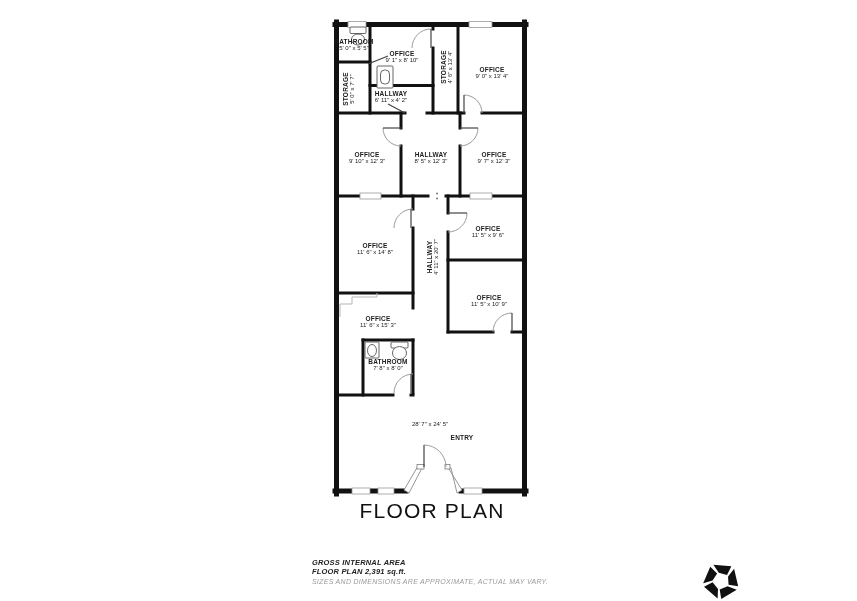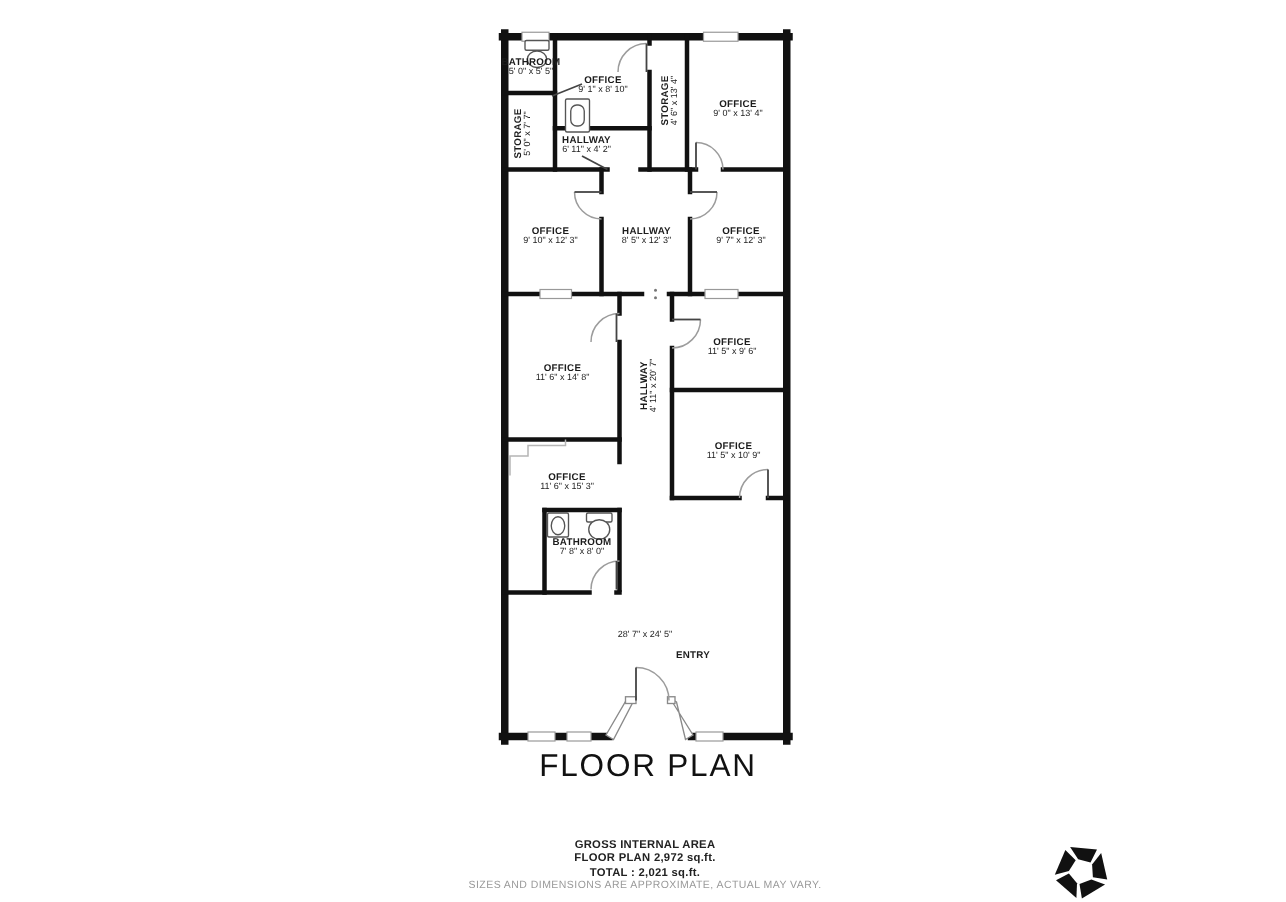--- a/index.html
+++ b/index.html
@@ -5,21 +5,21 @@
   html,body{margin:0;padding:0;background:#fff;}
   #stage{position:relative;width:857px;height:601px;background:#ffffff;overflow:hidden;
          font-family:"Liberation Sans",sans-serif;}
   #plan-svg{position:absolute;left:0;top:0;}
   .room-label{position:absolute;text-align:center;color:#1c1c1c;white-space:nowrap;z-index:5;}
   .room-name{font-size:6.5px;font-weight:bold;letter-spacing:.2px;line-height:7px;}
   .room-dims{font-size:6px;line-height:7px;}
   #floor-plan-title{position:absolute;left:432px;top:499px;transform:translateX(-50%);
     font-size:21px;letter-spacing:1.2px;color:#111;}
   #footer{position:absolute;left:430px;top:558px;transform:translateX(-50%);
-    text-align:center;color:#222;}
+    color:#222;font-style:italic;}
   .footer-line{font-size:7.5px;font-weight:bold;line-height:9.3px;letter-spacing:.2px;}
   .footer-disclaimer{font-size:7px;font-weight:normal;color:#9a9a9a;line-height:10px;letter-spacing:.3px;}
   #brand{position:absolute;left:702px;top:562px;display:flex;align-items:center;}
   #brand-word{font-family:"Liberation Serif",serif;font-size:24px;color:#1b1b1b;margin-left:6px;letter-spacing:.3px;}
   #brand-reg{font-size:7px;vertical-align:super;color:#1b1b1b;}
 </style>
 </head>
 <body>
 
 <div id="stage">
@@ -199,22 +199,21 @@
       </div>
       <div class="room-label" style="left: 462px; top: 437px; transform: translate(-50%, -50%);">
         <div class="room-name">ENTRY</div>
       </div>
     </div>
 
   <div id="floor-plan-title">FLOOR PLAN</div>
 
   <div id="footer">
     <div class="footer-line">GROSS INTERNAL AREA</div>
-    <div class="footer-line">FLOOR PLAN 2,972 sq.ft.</div>
-    <div class="footer-line">TOTAL :  2,021 sq.ft.</div>
+    <div class="footer-line">FLOOR PLAN 2,391 sq.ft.</div>
     <div class="footer-disclaimer">SIZES AND DIMENSIONS ARE APPROXIMATE, ACTUAL MAY VARY.</div>
   </div>
 
   <div id="brand">
     <svg width="38" height="38" viewBox="0 0 36 36">
       <g fill="#111">
         <path id="blade" d="M 10.8,2.6 L 27.8,4.1 L 23.7,12.3 L 15.9,10.3 Z"></path>
         <use href="#blade" transform="rotate(72 18 18)"></use>
         <use href="#blade" transform="rotate(144 18 18)"></use>
         <use href="#blade" transform="rotate(216 18 18)"></use>

